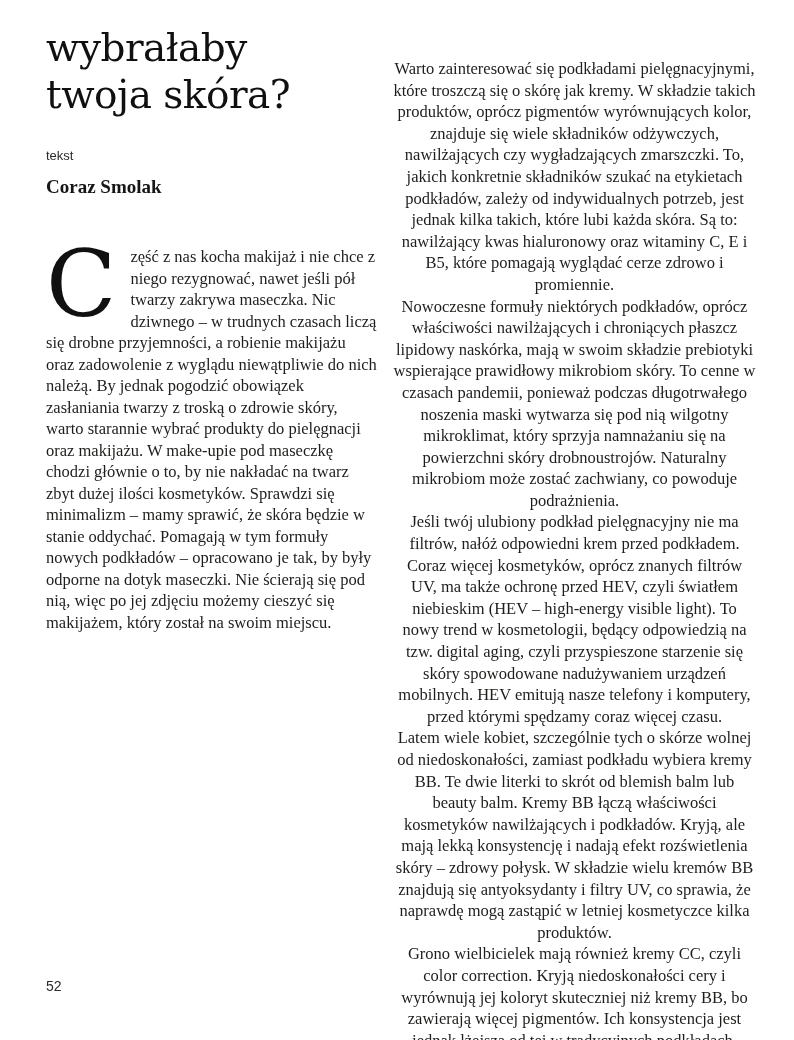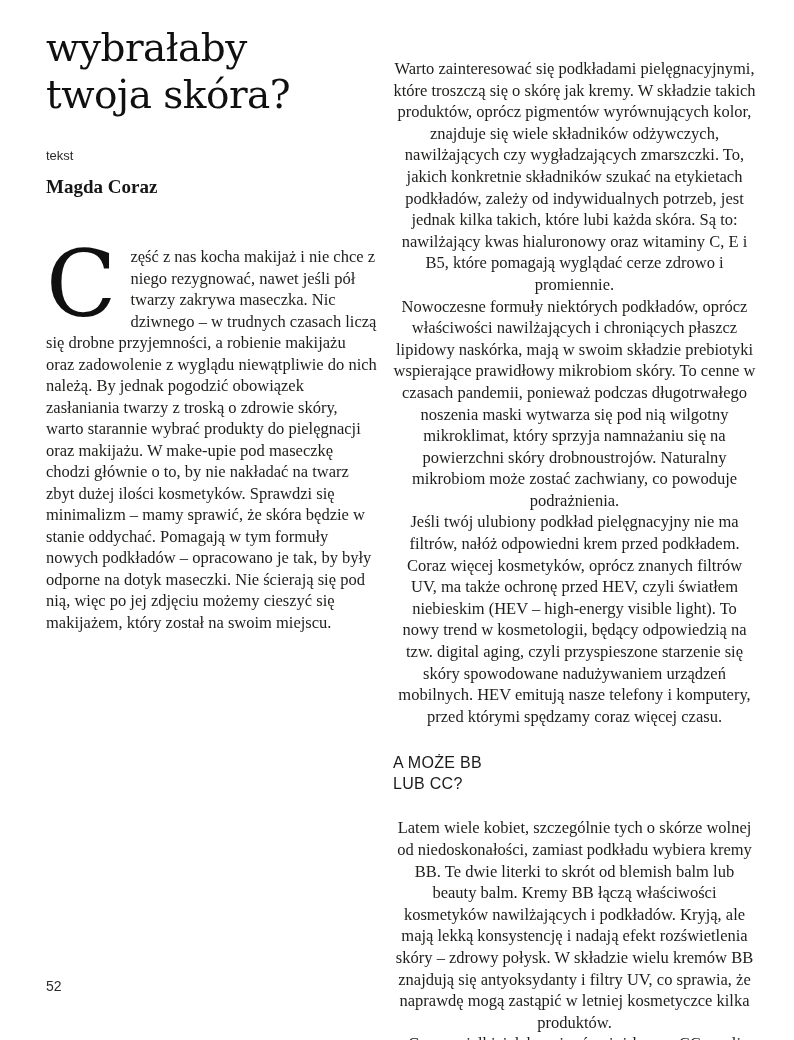--- a/index.html
+++ b/index.html
@@ -103,31 +103,29 @@
     color: #2a2a2a;
   }
 </style>
 </head>
 <body>
 
 <div class="left-col">
   <div class="subtitle">wybrałaby
 twoja skóra?</div>
   <div class="byline-label">tekst</div>
-  <div class="author">Magda Coraz</div>
+  <div class="author">Coraz Smolak</div>
   <div class="intro">
     <span class="dropcap">C</span><span>zęść z nas kocha makijaż i nie chce z niego rezygnować, nawet jeśli pół twarzy zakrywa maseczka. Nic dziwnego – w trudnych czasach liczą się drobne przyjemności, a robienie makijażu oraz zadowolenie z wyglądu niewątpliwie do nich należą. By jednak pogodzić obowiązek zasłaniania twarzy z troską o zdrowie skóry, warto starannie wybrać produkty do pielęgnacji oraz makijażu. W make-upie pod maseczkę chodzi głównie o to, by nie nakładać na twarz zbyt dużej ilości kosmetyków. Sprawdzi się minimalizm – mamy sprawić, że skóra będzie w stanie oddychać. Pomagają w tym formuły nowych podkładów – opracowano je tak, by były odporne na dotyk maseczki. Nie ścierają się pod nią, więc po jej zdjęciu możemy cieszyć się makijażem, który został na swoim miejscu.</span>
   </div>
 </div>
 
 <div class="right-col">
   <p class="body-p">Warto zainteresować się podkładami pielęgnacyjnymi, które troszczą się o skórę jak kremy. W składzie takich produktów, oprócz pigmentów wyrównujących kolor, znajduje się wiele składników odżywczych, nawilżających czy wygładzających zmarszczki. To, jakich konkretnie składników szukać na etykietach podkładów, zależy od indywidualnych potrzeb, jest jednak kilka takich, które lubi każda skóra. Są to: nawilżający kwas hialuronowy oraz witaminy C, E i B5, które pomagają wyglądać cerze zdrowo i promiennie.</p>
   <p class="body-p">Nowoczesne formuły niektórych podkładów, oprócz właściwości nawilżających i chroniących płaszcz lipidowy naskórka, mają w swoim składzie prebiotyki wspierające prawidłowy mikrobiom skóry. To cenne w czasach pandemii, ponieważ podczas długotrwałego noszenia maski wytwarza się pod nią wilgotny mikroklimat, który sprzyja namnażaniu się na powierzchni skóry drobnoustrojów. Naturalny mikrobiom może zostać zachwiany, co powoduje podrażnienia.</p>
   <p class="body-p">Jeśli twój ulubiony podkład pielęgnacyjny nie ma filtrów, nałóż odpowiedni krem przed podkładem. Coraz więcej kosmetyków, oprócz znanych filtrów UV, ma także ochronę przed HEV, czyli światłem niebieskim (HEV – high-energy visible light). To nowy trend w kosmetologii, będący odpowiedzią na tzw. digital aging, czyli przyspieszone starzenie się skóry spowodowane nadużywaniem urządzeń mobilnych. HEV emitują nasze telefony i komputery, przed którymi spędzamy coraz więcej czasu.</p>
 
-  <div class="subhead">A MOŻE BB
-LUB CC?</div>
 
   <p class="body-p">Latem wiele kobiet, szczególnie tych o skórze wolnej od niedoskonałości, zamiast podkładu wybiera kremy BB. Te dwie literki to skrót od blemish balm lub beauty balm. Kremy BB łączą właściwości kosmetyków nawilżających i podkładów. Kryją, ale mają lekką konsystencję i nadają efekt rozświetlenia skóry – zdrowy połysk. W składzie wielu kremów BB znajdują się antyoksydanty i filtry UV, co sprawia, że naprawdę mogą zastąpić w letniej kosmetyczce kilka produktów.</p>
   <p class="body-p"><span>Grono wielbicielek mają również kremy CC, czyli color correction. Kryją niedoskonałości cery i wyrównują jej koloryt skuteczniej niż kremy BB, bo zawierają więcej pigmentów. Ich konsystencja jest jednak lżejsza od tej w tradycyjnych podkładach. Potrafią zastąpić korektor, można ich używać miejscowo.</span> </p>
 </div>
 
 <div class="page-num">52</div>
 
 </body></html>

